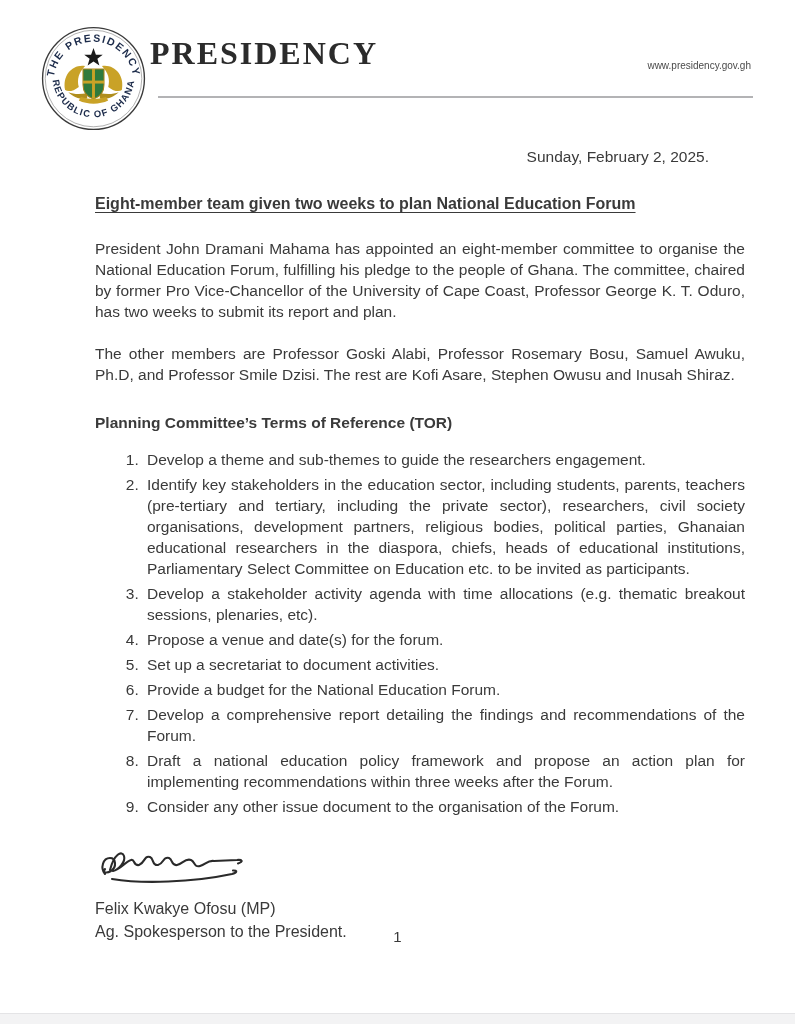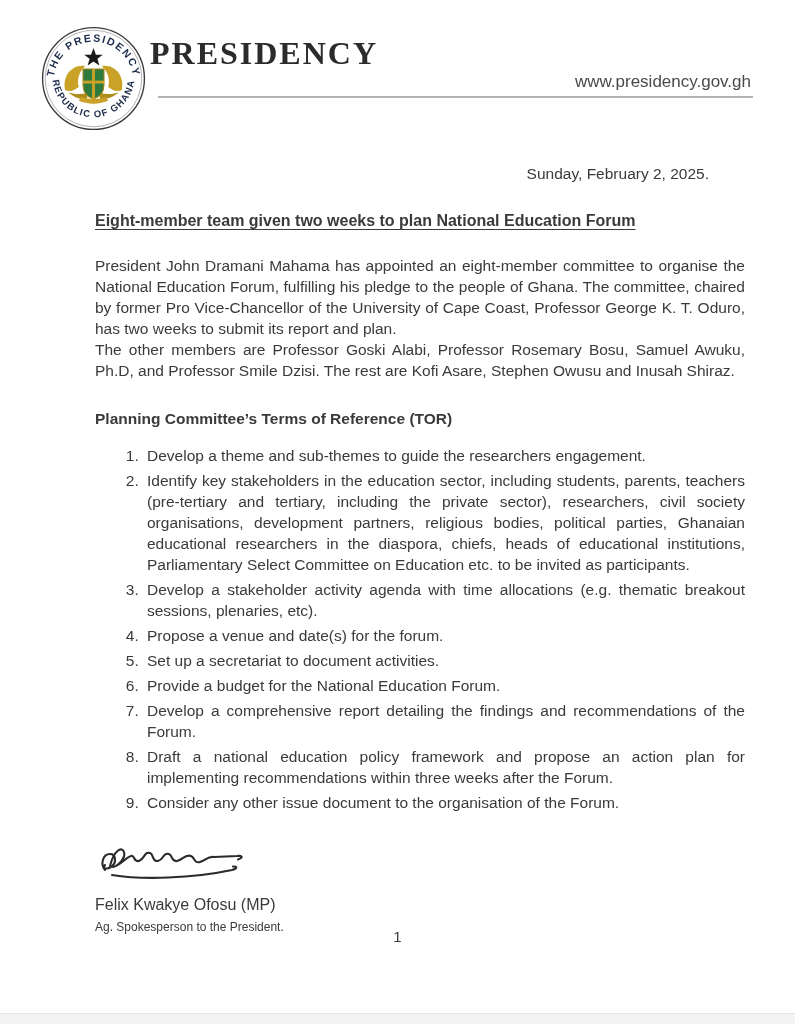--- a/index.html
+++ b/index.html
@@ -21,61 +21,61 @@
   .org-name {
     position: absolute; left: 150px; top: 42px;
     font-family: "Liberation Serif", serif;
     font-weight: bold;
     font-size: 32px;
     line-height: 23px;
     letter-spacing: 2px;
     color: #2b2b2b;
   }
   .website {
-    position: absolute; right: 44px; top: 72px;
-    font-size: 17px;
+    position: absolute; right: 44px; top: 60px;
+    font-size: 10px;
     color: #4a4a4a;
   }
   .header-rule {
     position: absolute; left: 158px; right: 42px; top: 96px;
     height: 2px; background: #b3b3b5;
   }
 
   
   .doc-body {
     position: absolute;
-    top: 163px;
+    top: 146px;
     left: 95px;
     width: 650px;
     font-size: 15.5px;
     line-height: 21px;
   }
   .date-line { text-align: right; padding-right: 36px; margin-bottom: 26px; }
   .doc-title {
     font-weight: bold;
     font-size: 16px;
     text-decoration: underline;
     text-underline-offset: 3px;
     margin-bottom: 24px;
   }
-  .para { text-align: justify; }
+  .para { text-align: justify; margin-bottom: 21px; }
   .para:last-of-type { margin-bottom: 0; }
   .tor-heading { font-weight: bold; margin: 27px 0 16px 0; }
   ol.tor-list { margin: 0; padding-left: 48px; }
   ol.tor-list li {
     text-align: justify;
     padding-left: 4px;
     margin-bottom: 4px;
   }
 
   
   .signature-block { margin-top: 24px; }
   .signature-svg { display: block; width: 170px; height: 48px; margin-left: 2px; }
   .signatory-name { margin-top: 8px; font-size: 16px; line-height: 23px; }
-  .signatory-title { font-size: 12px; line-height: 23px; }
+  .signatory-title { font-size: 16px; line-height: 23px; }
 
   
   .page-number {
     position: absolute;
     top: 928px; left: 0; right: 0;
     text-align: center;
     font-size: 15px;
     color: #3a3a3a;
   }
   .bottom-strip {

